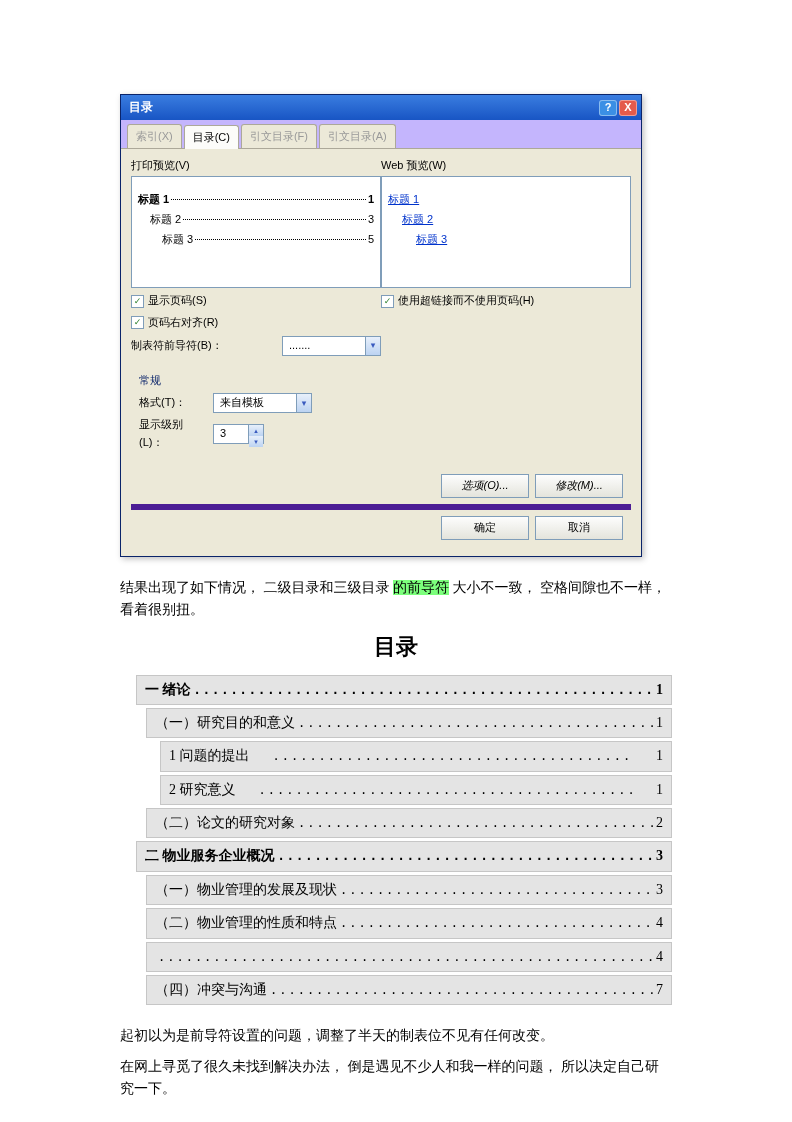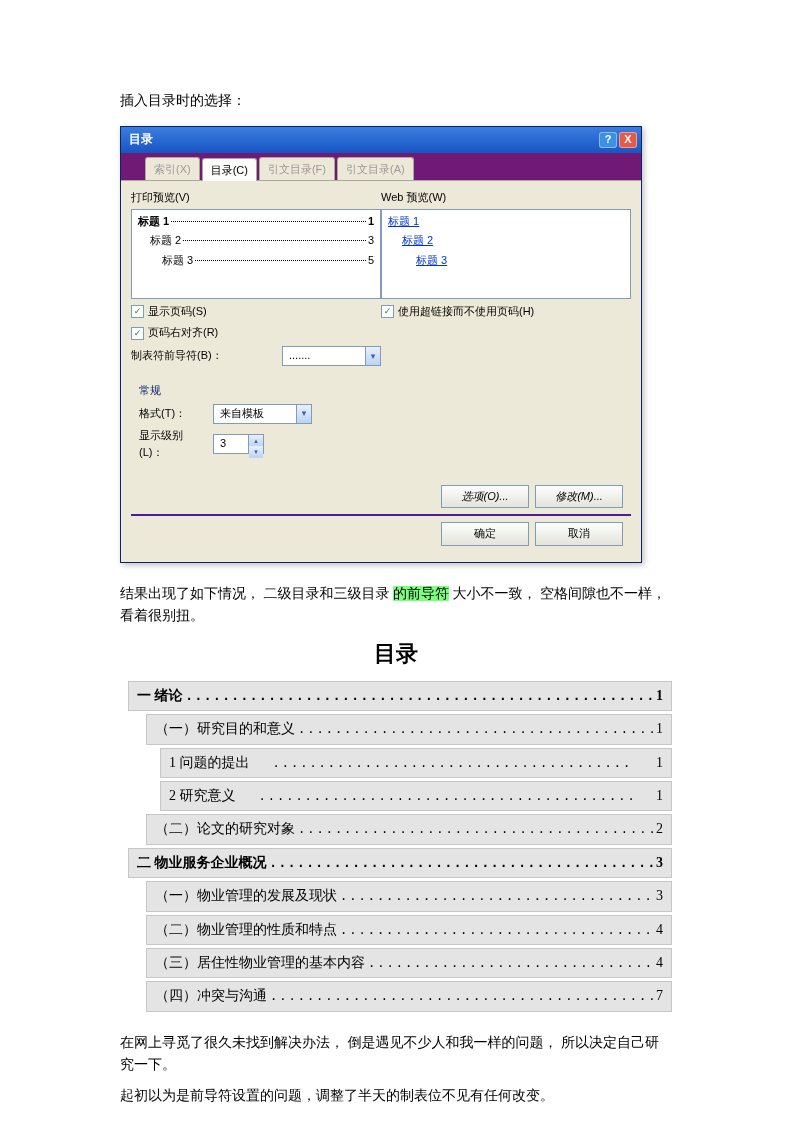--- a/index.html
+++ b/index.html
@@ -50,24 +50,24 @@
     justify-content: center;
     font-size: 11px;
     font-weight: bold;
     box-shadow: inset 0 0 0 1px rgba(255,255,255,0.4);
   }
   .tb-help { background: #3b8fe5; color: #fff; }
   .tb-close { background: #e45b4c; color: #fff; }
 
   .tabbar {
     display: flex;
-    padding: 4px 6px 0 24px;
+    padding: 4px 6px 0 6px;
     gap: 0;
     border-bottom: 1px solid #aca899;
-    background: #701a75;
+    background: #c4b5fd;
   }
   .tab {
     padding: 3px 8px 2px 8px;
     border: 1px solid #aca899;
     border-bottom: none;
     background: #ece9d8;
     color: #999;
     margin-right: 2px;
     border-radius: 3px 3px 0 0;
     font-size: 11px;
@@ -85,21 +85,21 @@
   .previews {
     display: flex;
     gap: 0;
   }
   .preview-col { flex: 1; }
   .preview-label { margin-bottom: 2px; color: #000; }
   .preview-box {
     background: #fff;
     border: 1px solid #7f9db9;
     height: 86px;
-    padding: 1px 6px;
+    padding: 12px 6px;
     font-size: 11px;
     overflow: hidden;
     position: relative;
   }
   .toc-row { display: flex; align-items: baseline; white-space: nowrap; margin: 2px 0; }
   .toc-dots {
     flex: 1;
     border-bottom: 1px dotted #000;
     margin: 0 2px;
     height: 0;
@@ -153,21 +153,21 @@
   }
   .general-title { color: #0a246a; margin-bottom: 4px; }
   .form-row { display: flex; align-items: center; gap: 12px; margin: 3px 0; }
   .form-row label { width: 62px; }
 
   .dlg-buttons {
     display: flex;
     justify-content: flex-end;
     gap: 6px;
     padding: 6px 8px;
-    border-top: 2px solid #4c1d95;
+    border-top: 6px solid #4c1d95;
   }
   .wbtn {
     min-width: 66px;
     padding: 2px 10px;
     border: 1px solid #7f9db9;
     background: linear-gradient(#fdfdfd,#e4e4dc);
     font-size: 11px;
     text-align: center;
   }
   .dlg-buttons.top { border-top: none; margin-top: 4px; font-style: italic; }
@@ -185,21 +185,21 @@
   .toc-line {
     display: flex;
     align-items: baseline;
     background: #e4e4e4;
     border: 1px solid #c6c6c6;
     margin: 3px 0;
     padding: 3px 8px 3px 8px;
     font-size: 14px;
     white-space: nowrap;
   }
-  .toc-line.l1 { font-weight: bold; margin-left: 8px; }
+  .toc-line.l1 { font-weight: bold; margin-left: 16px; }
   .toc-line.l2 { margin-left: 26px; }
   .toc-line.l3 { margin-left: 40px; gap: 20px; }
   .toc-line .lbl { }
   .toc-line .dots {
     flex: 1;
     overflow: hidden;
     letter-spacing: 2px;
     color: #000;
     padding: 0 3px;
     font-family: Consolas, monospace;
@@ -209,21 +209,20 @@
   .small-leader { font-size: 10px; letter-spacing: 1px; }
 
   .para { margin: 8px 0; }
 
 </style>
 </head>
 <body>
 
 <div class="page">
 
-  <div class="intro-line">插入目录时的选择：</div>
 
   <div class="dialog">
     <div class="titlebar">
       <span class="title">目录</span>
       <span class="tb-btn tb-help">?</span>
       <span class="tb-btn tb-close">X</span>
     </div>
 
     <div class="tabbar">
       <div class="tab">索引(X)</div>
@@ -357,31 +356,30 @@
           <span class="lbl">（一）物业管理的发展及现状</span>
           <span class="dots small-leader">............................................................................................................................................</span>
           <span class="pg">3</span>
         </div>
         <div class="toc-line l2">
           <span class="lbl">（二）物业管理的性质和特点</span>
           <span class="dots small-leader">............................................................................................................................................</span>
           <span class="pg">4</span>
         </div>
         <div class="toc-line l2">
-          <span class="lbl">（三）居住性物业管理的基本内容</span>
           <span class="dots small-leader">............................................................................................................................................</span>
           <span class="pg">4</span>
         </div>
         <div class="toc-line l2">
           <span class="lbl">（四）冲突与沟通</span>
           <span class="dots small-leader">............................................................................................................................................</span>
           <span class="pg">7</span>
         </div>
       </div>
   </div>
 
+  <div class="para">起初以为是前导符设置的问题，调整了半天的制表位不见有任何改变。</div>
   <div class="para">在网上寻觅了很久未找到解决办法，   倒是遇见不少人和我一样的问题，   所以决定自己研究一下。</div>
-  <div class="para">起初以为是前导符设置的问题，调整了半天的制表位不见有任何改变。</div>
   <div class="para">
     
   </div>
 
 </div>
 
 </body></html>

